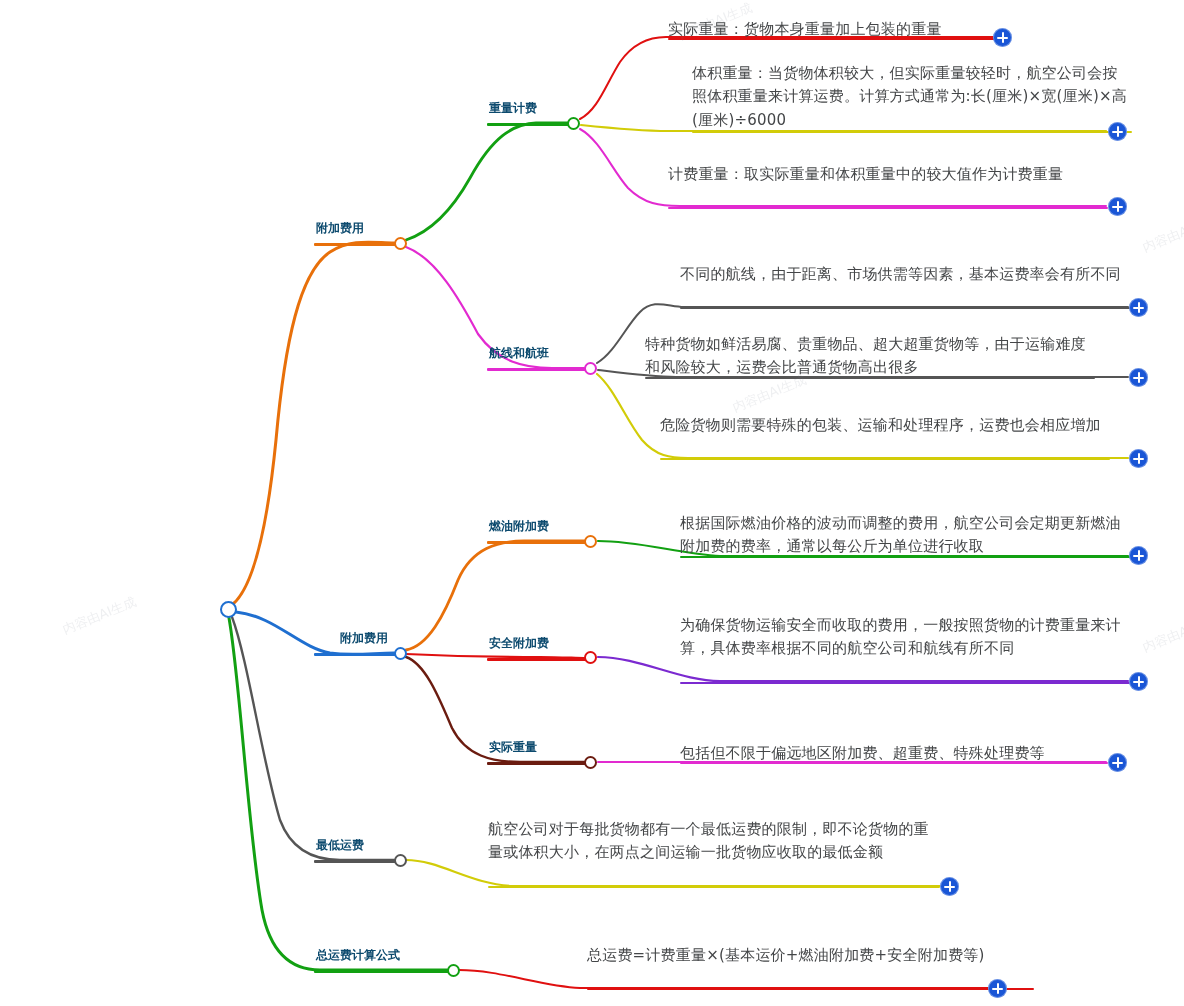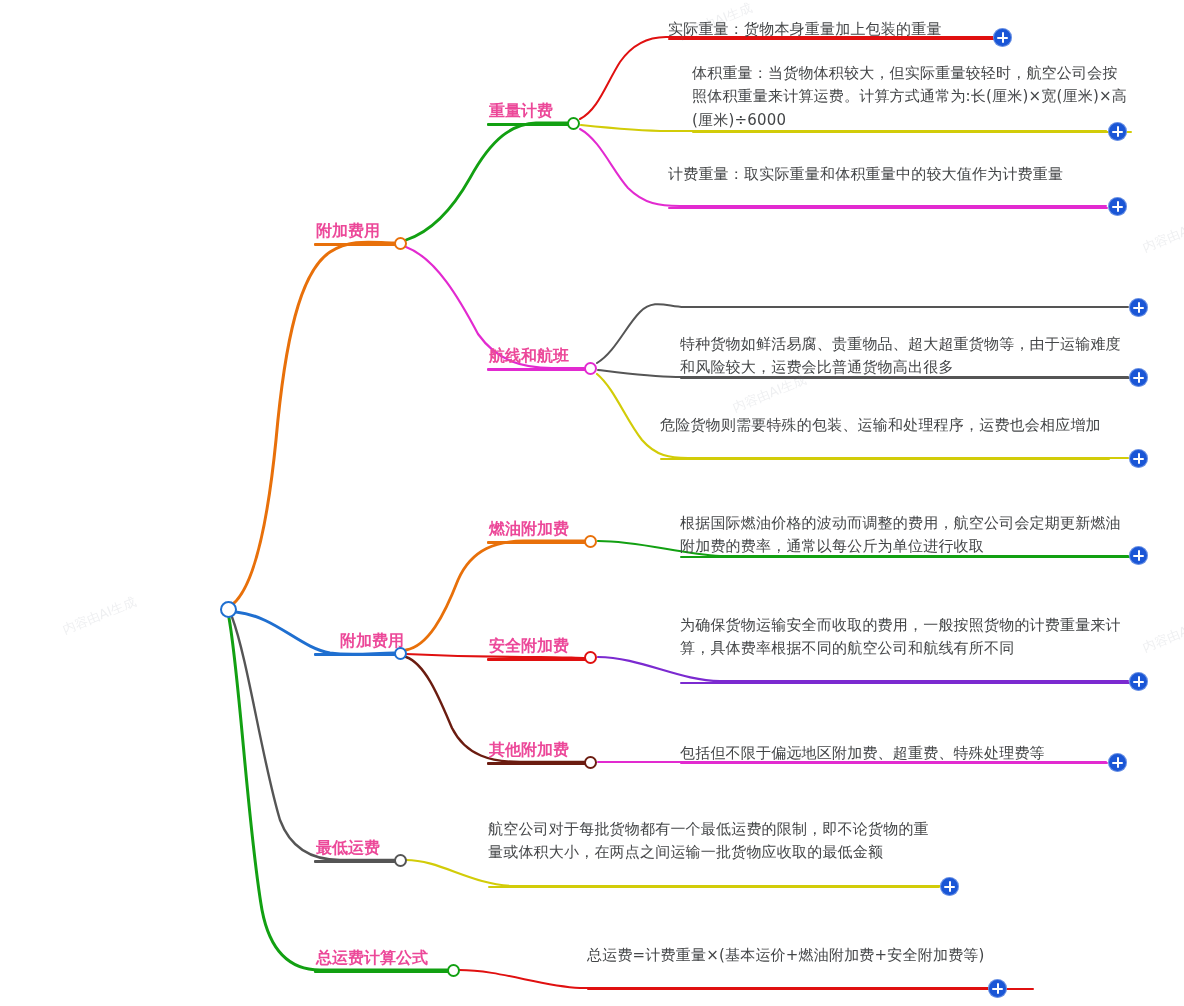--- a/index.html
+++ b/index.html
@@ -14,21 +14,21 @@
 
   
   .node{position:absolute;box-sizing:border-box;}
 
   .root-label{
     font-size:19px;font-weight:bold;color:#000;
     white-space:nowrap;line-height:1.15;
     letter-spacing:0px;
   }
   .branch-label{
-    font-size:16px;font-weight:bold;color:#ec4899;
+    font-size:12px;font-weight:bold;color:#0c4a6e;
     white-space:nowrap;line-height:1.15;
   }
   .leaf-text{
     font-size:15px;font-weight:normal;color:#444648;
     line-height:1.55;letter-spacing:0.2px;
   }
 
   
   .uline{position:absolute;height:2px;border-radius:1px;}
   .uline.root{height:4px;}
@@ -139,23 +139,27 @@
     <div class="uline" style="left:0px;top:44px;width:440px;background:#e22ad0;"></div>
   </div>
   <div class="plus" style="left:1108px;top:197px;"></div>
 
   <div class="node" style="left:489px;top:347px;">
     <div class="branch-label">航线和航班</div>
     <div class="uline thick" style="left:-2px;top:21px;width:99px;background:#e22ad0;"></div>
   </div>
   <div class="dot" style="left:584px;top:362px;border-color:#e22ad0;"></div>
 
+  <div class="node" style="left:680px;top:263px;width:450px;">
+    <div class="leaf-text">不同的航线，由于距离、市场供需等因素，基本运费率会有所不同</div>
+    <div class="uline" style="left:0px;top:44px;width:450px;background:#555555;"></div>
+  </div>
   <div class="plus" style="left:1129px;top:298px;"></div>
 
-  <div class="node" style="left:680px;top:333px;width:450px;">
+  <div class="node" style="left:645px;top:333px;width:450px;">
     <div class="leaf-text">特种货物如鲜活易腐、贵重物品、超大超重货物等，由于运输难度和风险较大，运费会比普通货物高出很多</div>
     <div class="uline" style="left:0px;top:44px;width:450px;background:#555555;"></div>
   </div>
   <div class="plus" style="left:1129px;top:368px;"></div>
 
   <div class="node" style="left:660px;top:414px;width:450px;">
     <div class="leaf-text">危险货物则需要特殊的包装、运输和处理程序，运费也会相应增加</div>
     <div class="uline" style="left:0px;top:44px;width:450px;background:#d2cc08;"></div>
   </div>
   <div class="plus" style="left:1129px;top:449px;"></div>
@@ -184,21 +188,21 @@
   </div>
   <div class="dot" style="left:584px;top:651px;border-color:#e01010;"></div>
 
   <div class="node" style="left:680px;top:614px;width:450px;">
     <div class="leaf-text">为确保货物运输安全而收取的费用，一般按照货物的计费重量来计算，具体费率根据不同的航空公司和航线有所不同</div>
     <div class="uline" style="left:0px;top:68px;width:450px;background:#7b2ad0;"></div>
   </div>
   <div class="plus" style="left:1129px;top:672px;"></div>
 
   <div class="node" style="left:489px;top:741px;">
-    <div class="branch-label">其他附加费</div>
+    <div class="branch-label">实际重量</div>
     <div class="uline thick" style="left:-2px;top:21px;width:99px;background:#6b1c10;"></div>
   </div>
   <div class="dot" style="left:584px;top:756px;border-color:#6b1c10;"></div>
 
   <div class="node" style="left:680px;top:742px;width:428px;">
     <div class="leaf-text">包括但不限于偏远地区附加费、超重费、特殊处理费等</div>
     <div class="uline" style="left:0px;top:20px;width:428px;background:#e22ad0;"></div>
   </div>
   <div class="plus" style="left:1108px;top:753px;"></div>
 

